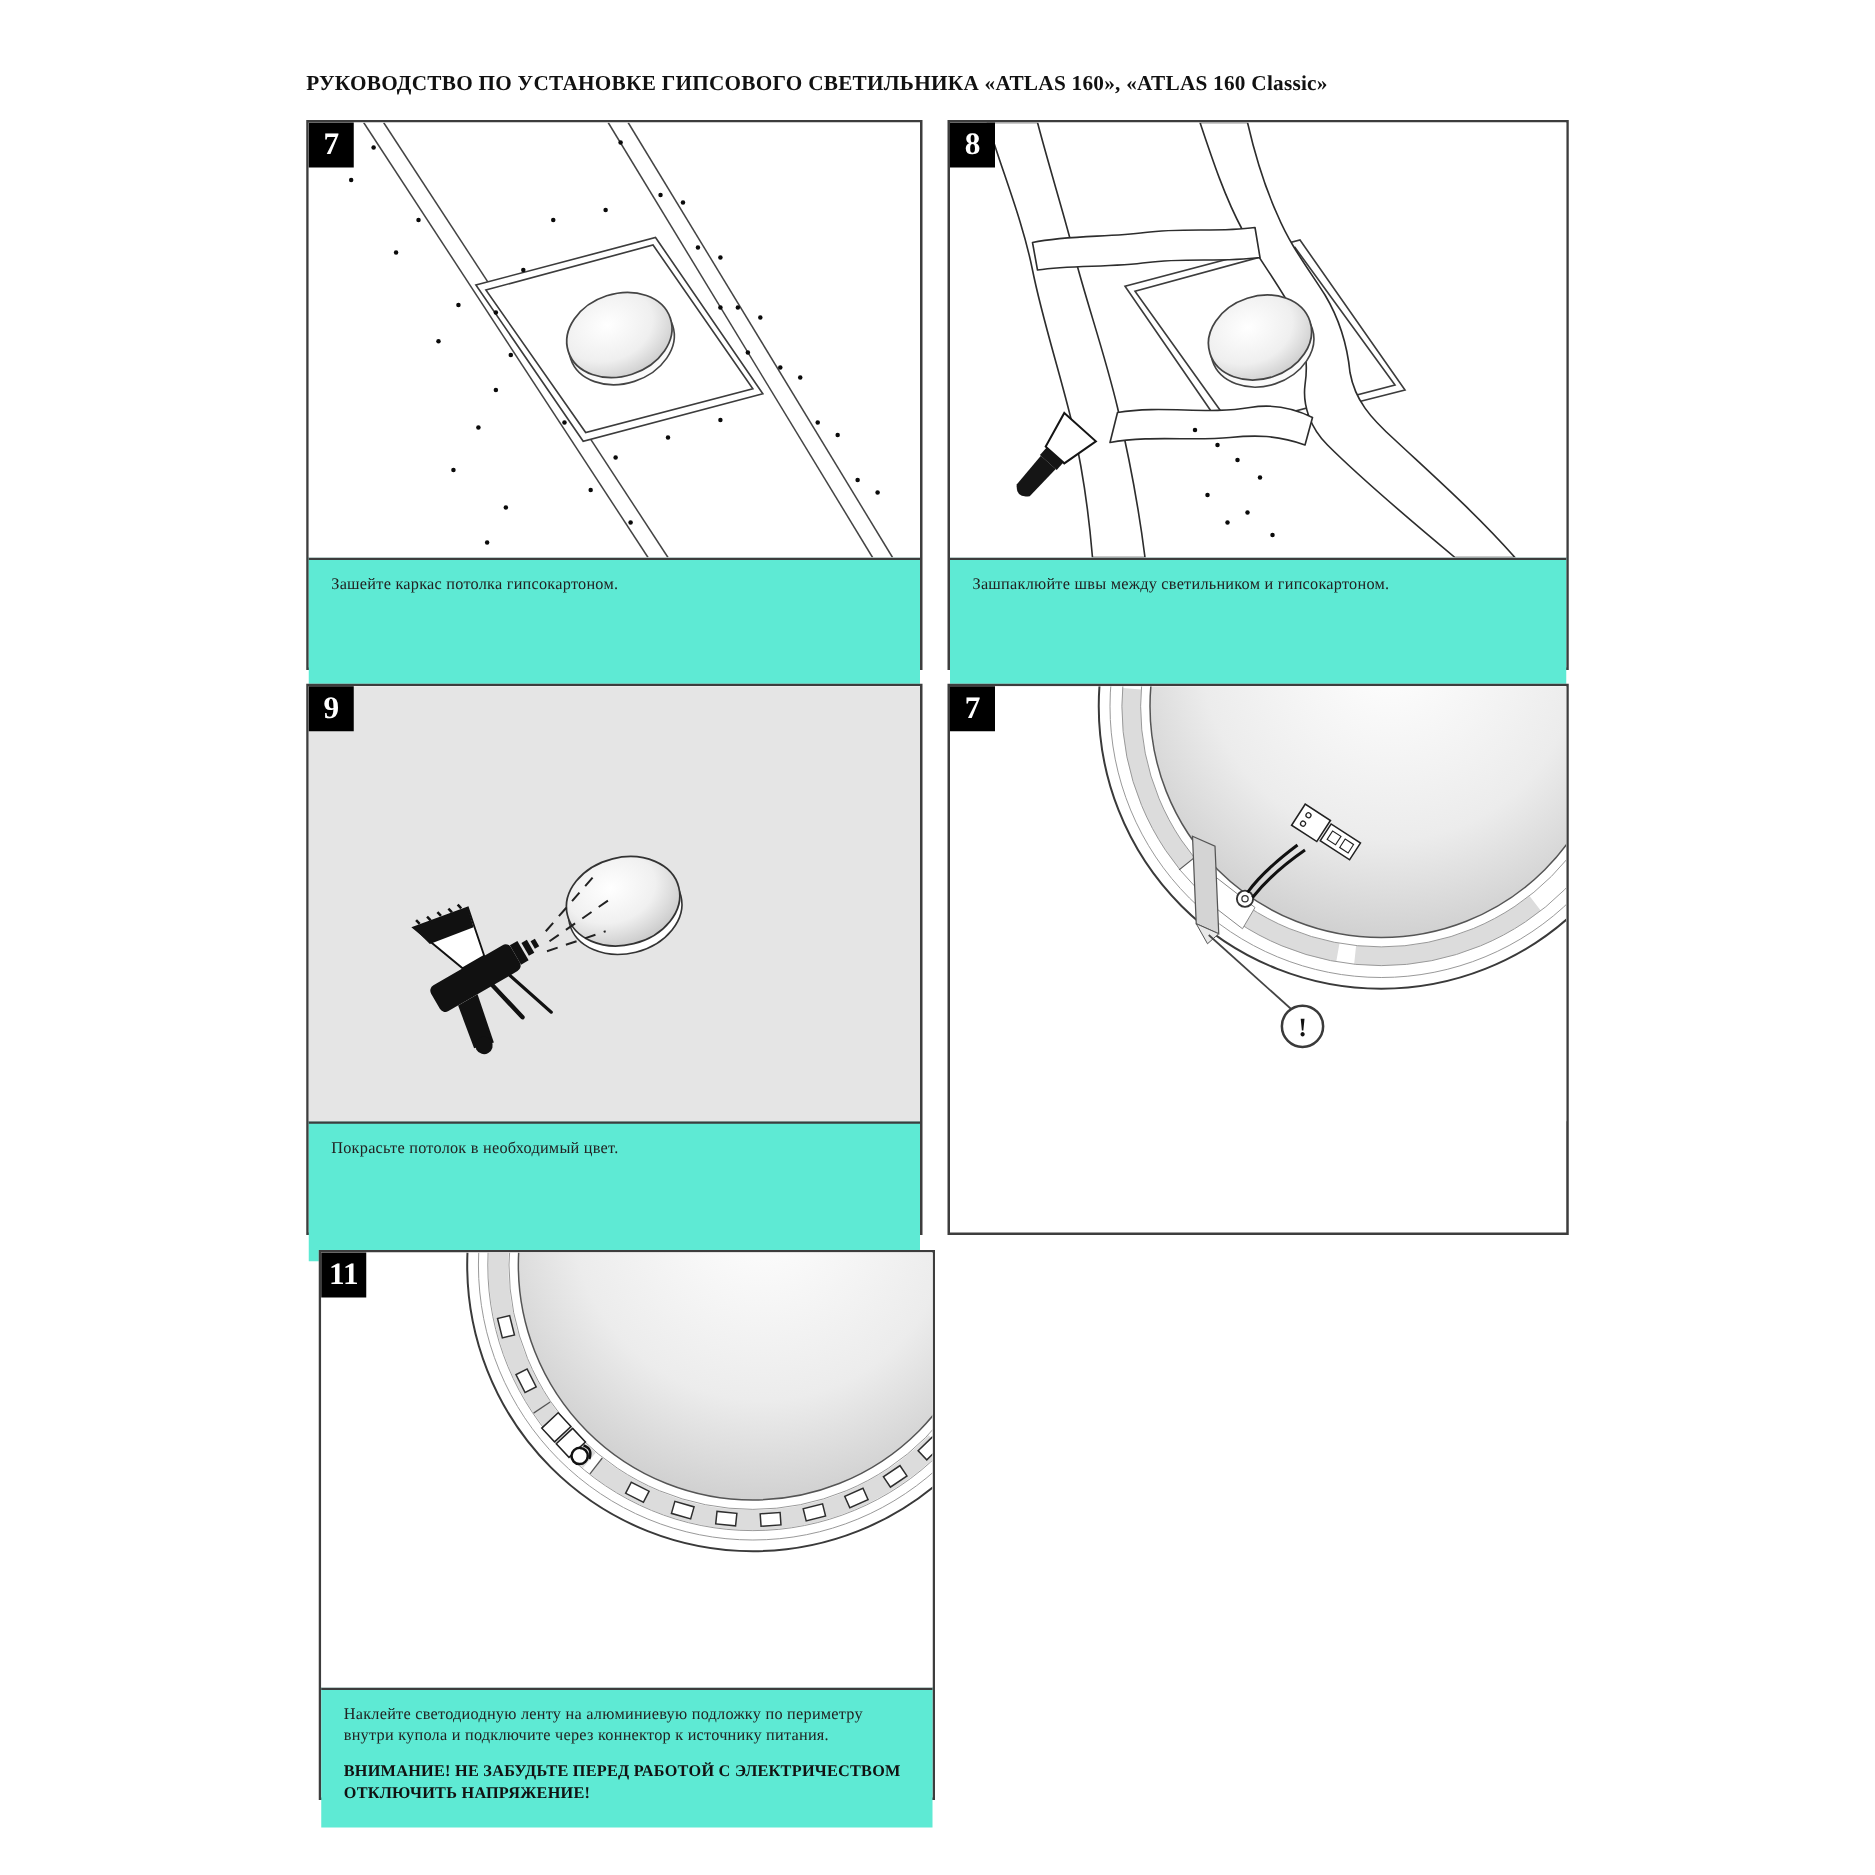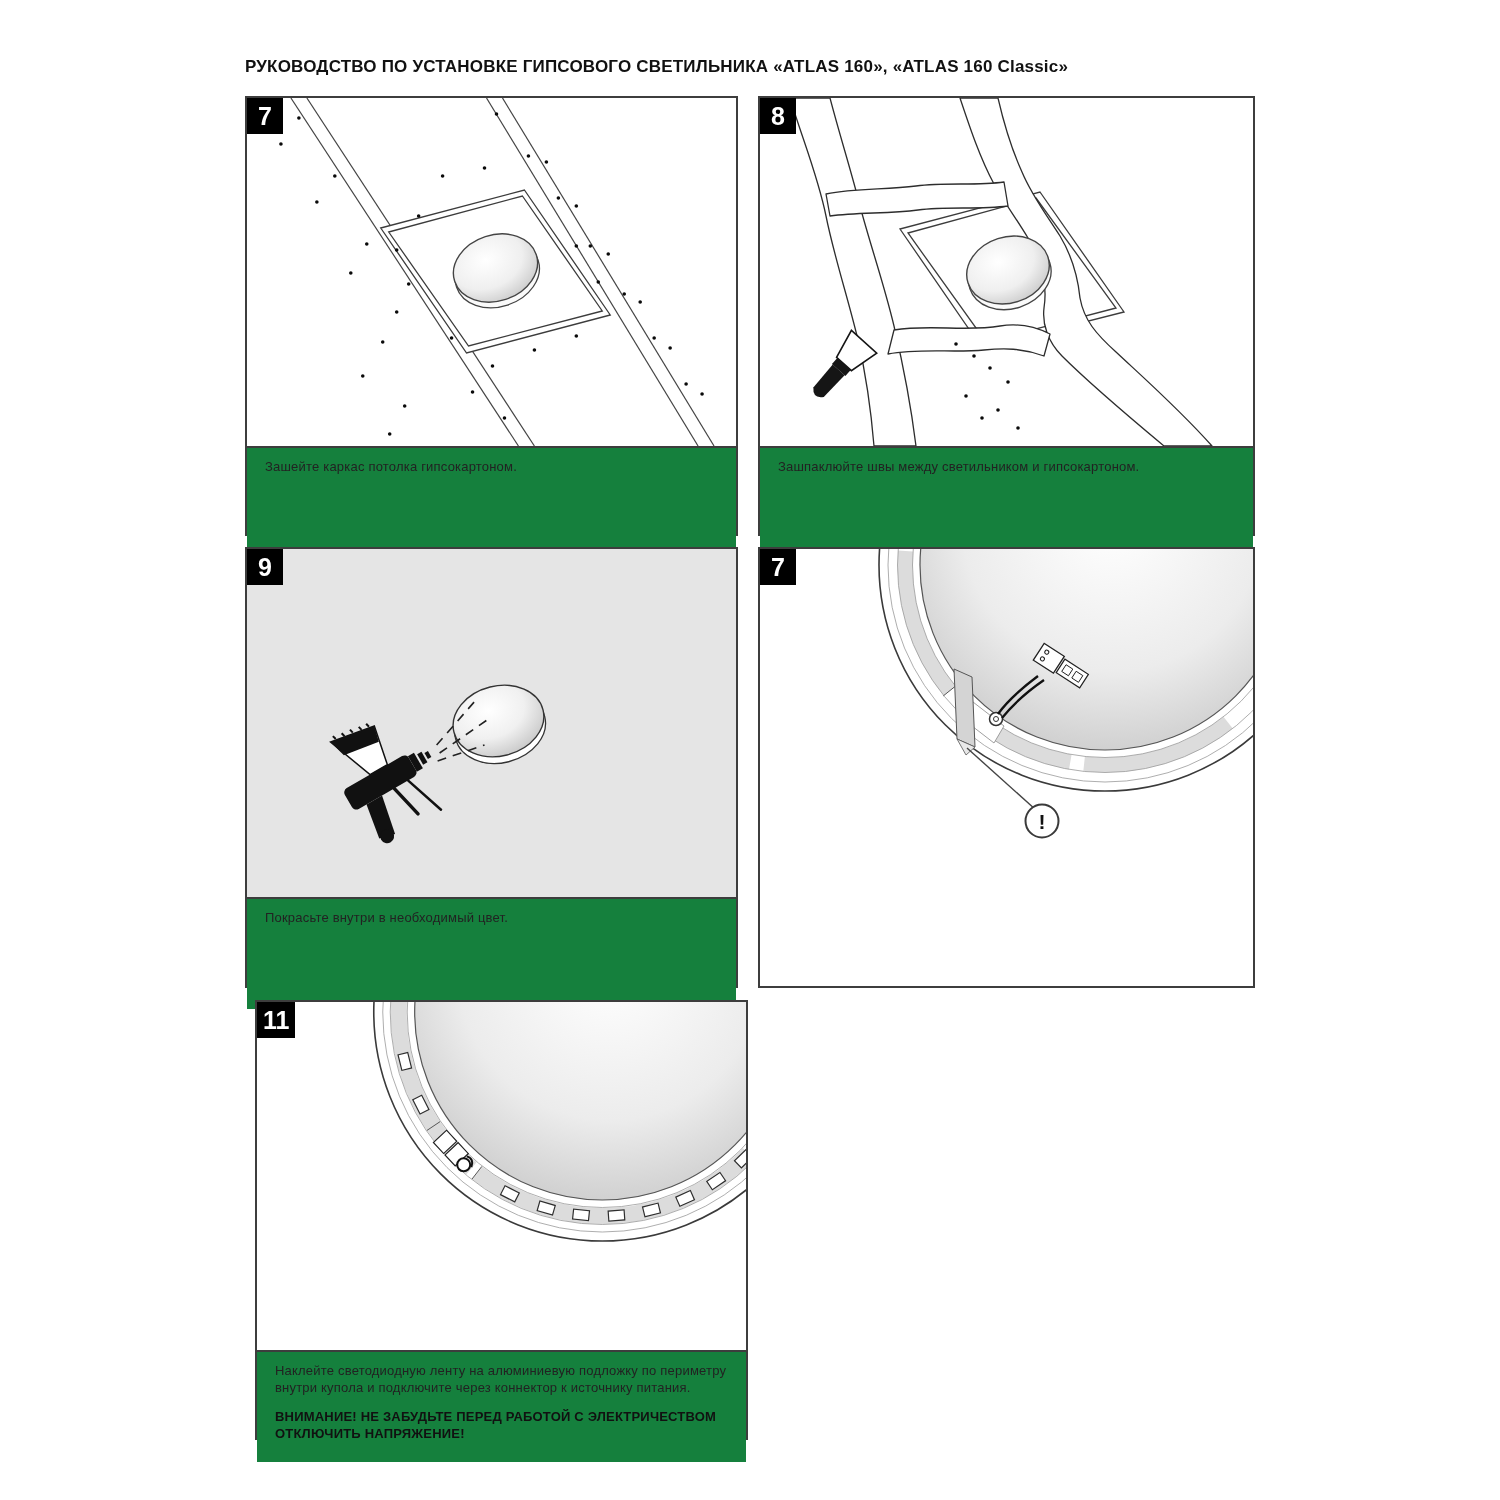--- a/index.html
+++ b/index.html
@@ -1,28 +1,28 @@
 <!DOCTYPE html>
 <html><head>
 <meta charset="utf-8">
 <style>
   html,body{margin:0;padding:0;background:#fff;}
   #page{position:relative;width:1500px;height:1500px;background:#ffffff;overflow:hidden;
-        font-family:Liberation Sans, sans-serif;}
+        font-family:Liberation Serif, serif;}
   #doc-title{position:absolute;left:245px;top:57px;font-size:17px;font-weight:bold;
              color:#111;letter-spacing:.2px;white-space:nowrap;}
   .panel{position:absolute;background:#fff;border:2px solid #3d3d3d;box-sizing:border-box;}
   .ill{position:relative;width:100%;height:348px;overflow:hidden;background:#fff;}
   .ill svg{display:block;width:100%;height:348px;}
   .badge{position:absolute;top:0;left:0;min-width:36px;height:36px;padding:0 6px;
          box-sizing:border-box;background:#000;color:#fff;font-size:25px;font-weight:bold;
          display:flex;align-items:center;justify-content:center;z-index:5;}
   .caption{border-top:2px solid #3d3d3d;height:112px;box-sizing:border-box;
            padding:10px 18px 0 18px;font-size:13px;line-height:1.32;color:#222;
-           letter-spacing:.2px;overflow:hidden;background:#15803d;}
+           letter-spacing:.2px;overflow:hidden;background:#5eead4;}
   .caption p{margin:0;}
   .caption p.warn{margin-top:12px;font-weight:bold;color:#111;}
   #panel7 {left:245px;top:96px;  width:493px;height:440px;}
   #panel8 {left:758px;top:96px;  width:497px;height:440px;}
   #panel9 {left:245px;top:547px; width:493px;height:441px;}
   #panel10{left:758px;top:547px; width:497px;height:441px;}
   #panel11{left:255px;top:1000px;width:493px;height:440px;}
   .ln{stroke:#444;stroke-width:1.2;fill:none;}
   .sq{fill:#fff;stroke:#3c3c3c;stroke-width:1.3;}
   .dot{fill:#0a0a0a;}
@@ -192,21 +192,21 @@
           <rect x="71" y="-6" width="5" height="12" fill="#111"></rect>
           <rect x="78" y="-3.5" width="4" height="7" fill="#111"></rect>
           <polygon points="2,12 20,12 12,52 -4,48" fill="#111"></polygon>
           <circle cx="4" cy="50" r="7" fill="#111"></circle>
           <line x1="34" y1="12" x2="42" y2="46" stroke="#111" stroke-width="3.5" stroke-linecap="round"></line>
           <line x1="50" y1="12" x2="64" y2="54" stroke="#111" stroke-width="2.5" stroke-linecap="round"></line>
         </g>
       </svg>
     </div>
     <div class="caption">
-      <p>Покрасьте внутри в необходимый цвет.</p>
+      <p>Покрасьте потолок в необходимый цвет.</p>
     </div>
   </div>
 
   <div class="panel" id="panel10">
     <div class="badge">7</div>
     <div class="ill">
       <svg viewBox="0 0 493 348" preserveAspectRatio="none">
         <defs>
           <radialGradient id="g10" cx="52%" cy="38%" r="68%">
             <stop offset="0" stop-color="#ffffff"></stop>

